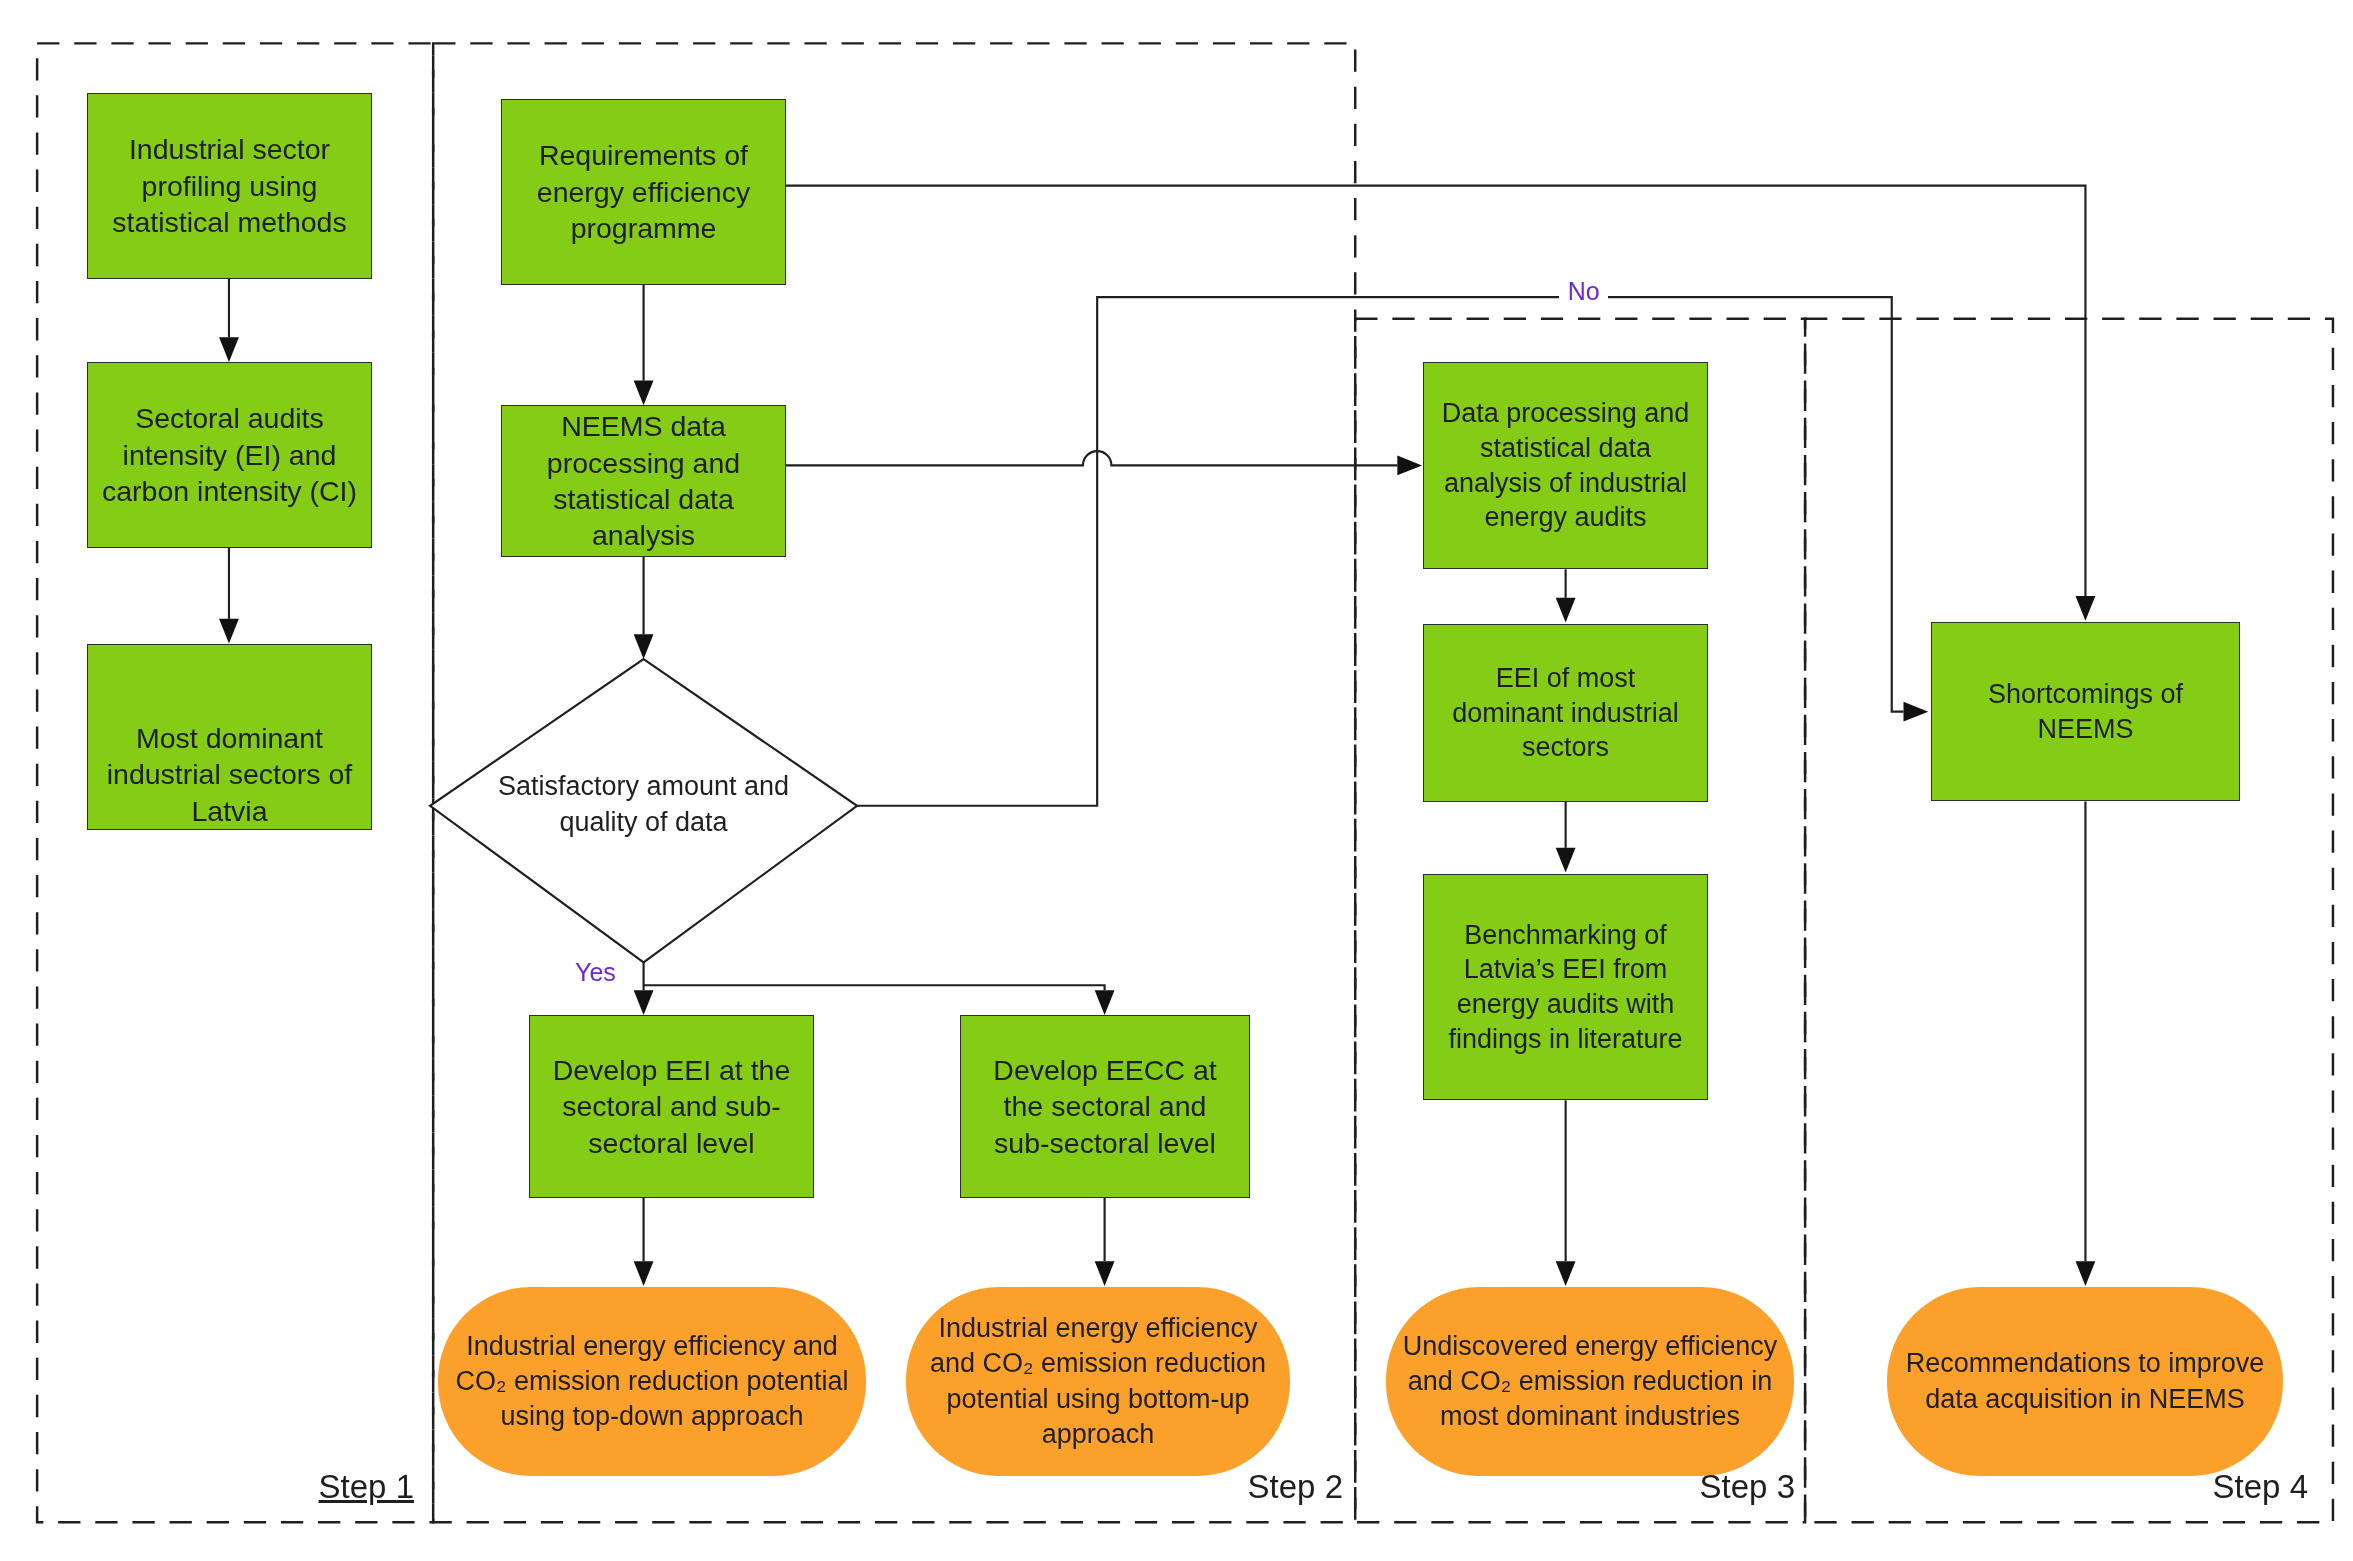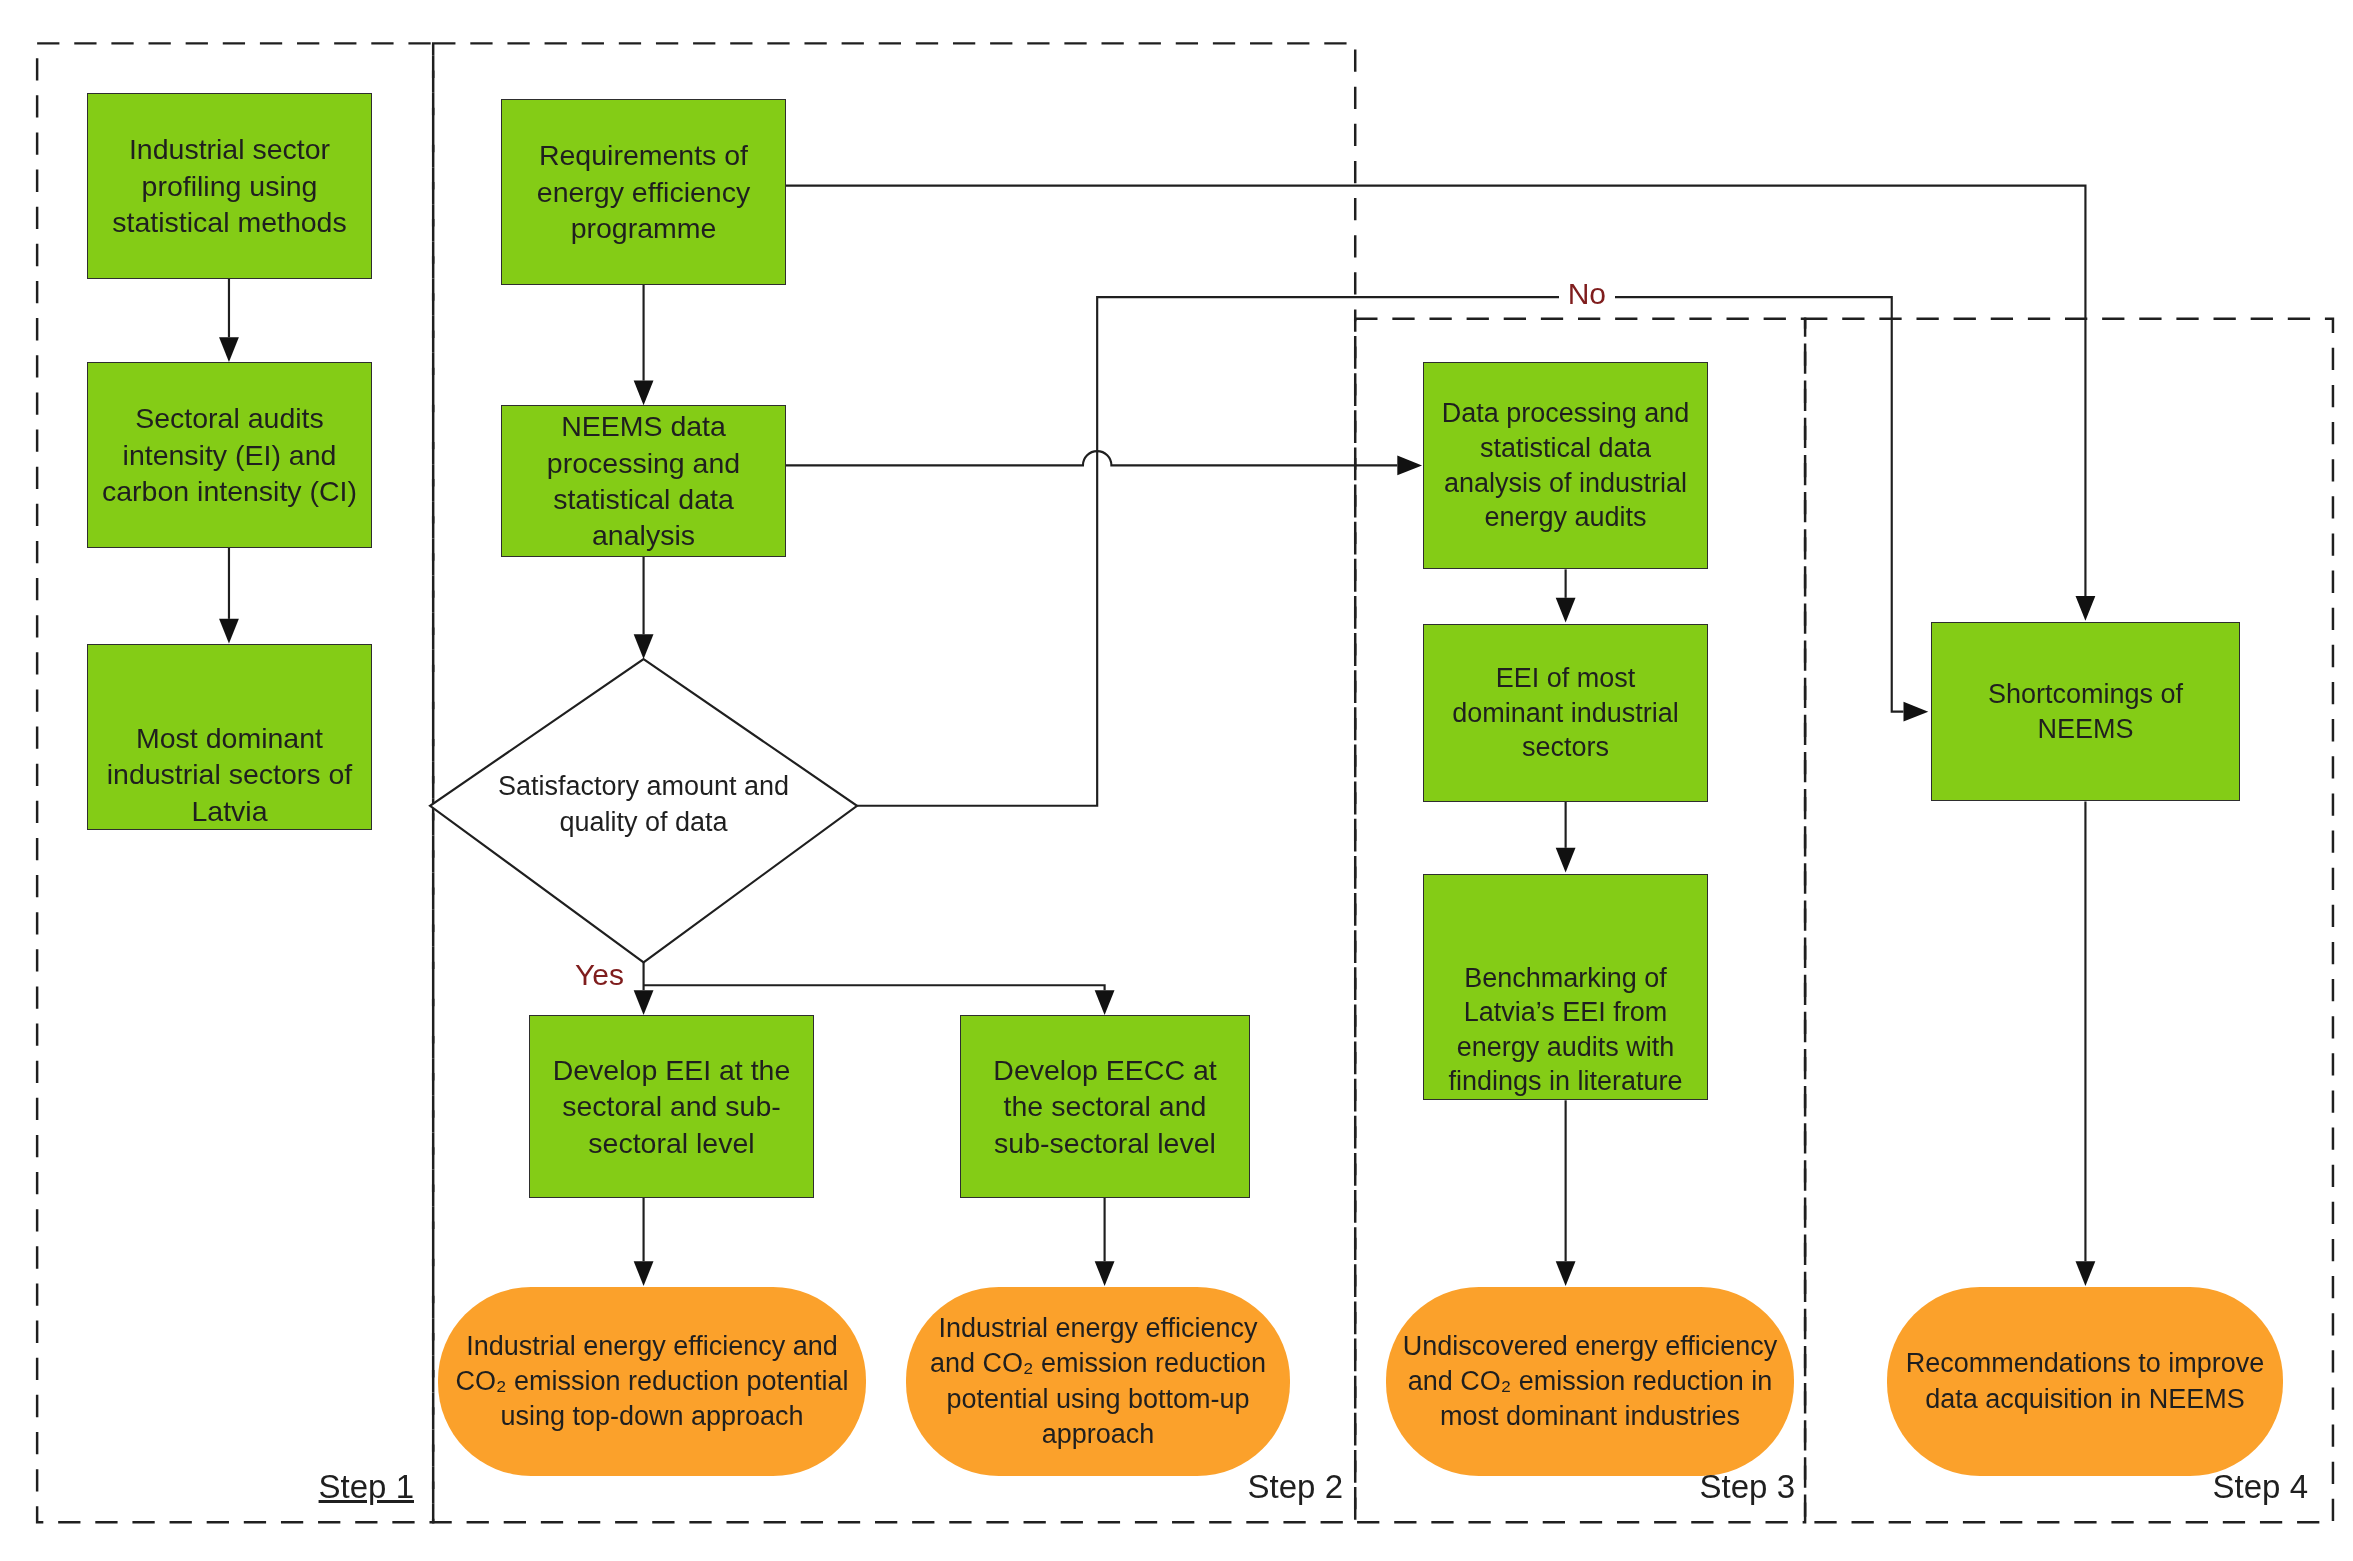--- a/index.html
+++ b/index.html
@@ -61,22 +61,22 @@
   }
   .steplabel {
     position: absolute;
     font-size: 33px;
     color: #1f1f1f;
     text-align: right;
     white-space: nowrap;
   }
   .branchlabel {
     position: absolute;
-    font-size: 30px;
-    color: #7f1d1d;
+    font-size: 25px;
+    color: #6d28d9;
     white-space: nowrap;
   }
   .nobg { background: #ffffff; padding: 0 8.7px; }
 </style>
 </head>
 <body>
 
 <div id="canvas">
 
   <svg id="wires" viewBox="0 0 3804 2524" xmlns="http://www.w3.org/2000/svg">
@@ -169,21 +169,21 @@
   <div class="term" style="left:906px; top:1287px; width:384px; height:189px; padding:0 6.2px; background:#FBA12B;">
     <span class="txt">Industrial energy efficiency and CO₂ emission reduction potential using bottom-up approach</span>
   </div>
 
   <div class="node col34" style="left:1423px; top:362px; width:285px; height:207px; padding:0 6.2px;">
     <span class="txt">Data processing and statistical data analysis of industrial energy audits</span>
   </div>
   <div class="node col34" style="left:1423px; top:624px; width:285px; height:178px; padding:0 18.6px;">
     <span class="txt">EEI of most dominant industrial sectors</span>
   </div>
-  <div class="node col34" style="left:1423px; top:874px; width:285px; height:226px; padding:0 6.2px;align-items:flex-end;">
+  <div class="node col34" style="left:1423px; top:874px; width:285px; height:226px; padding:0 6.2px;">
     <span class="txt">Benchmarking of Latvia’s EEI from energy audits with findings in literature</span>
   </div>
   <div class="term" style="left:1386px; top:1287px; width:408px; height:189px; padding:0 12.4px; background:#FBA12B;">
     <span class="txt">Undiscovered energy efficiency and CO₂ emission reduction in most dominant industries</span>
   </div>
 
   <div class="node col34" style="left:1931px; top:622px; width:309px; height:179px; padding:0 12.4px;">
     <span class="txt">Shortcomings of NEEMS</span>
   </div>
   <div class="term" style="left:1887px; top:1287px; width:396px; height:189px; padding:0 12.4px; background:#FBA12B;">

